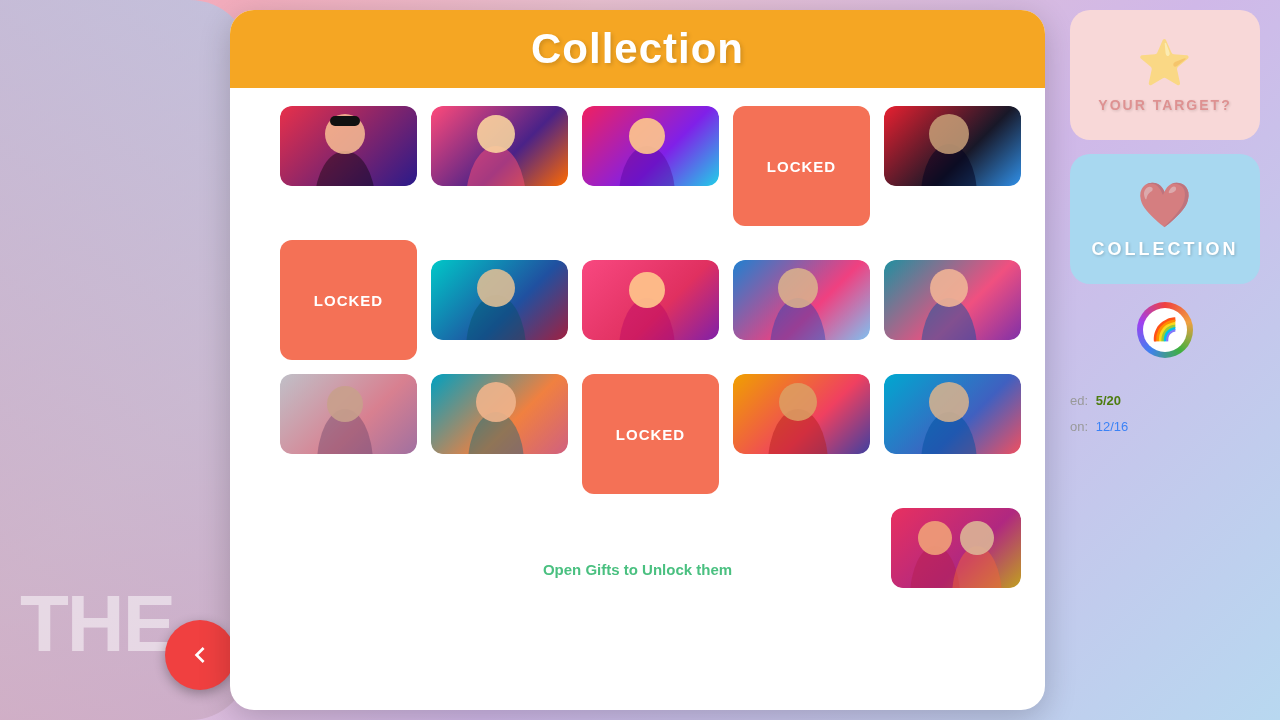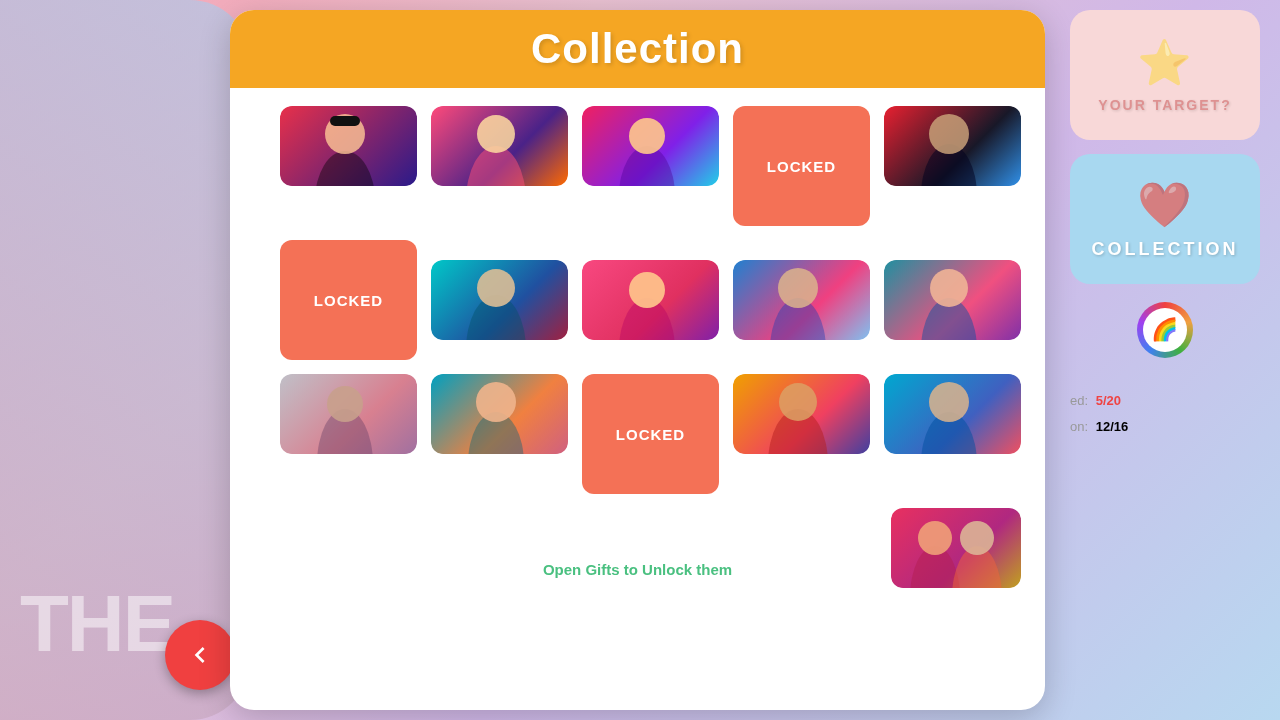--- a/index.html
+++ b/index.html
@@ -420,20 +420,20 @@
 
   <div style="display:flex;justify-content:center;margin-top:4px;">
     <div class="side-emoji-badge" style="width:56px;height:56px;border-radius:50%;background:conic-gradient(#f04040, #f0a040, #40b040, #4080f0, #a040f0, #f04040);display:flex;align-items:center;justify-content:center;">
       <div style="width:44px;height:44px;border-radius:50%;background:white;display:flex;align-items:center;justify-content:center;font-size:22px;">🌈</div>
     </div>
   </div>
 
   <div style="margin-top:16px;color:#999;font-size:13px;line-height:2;">
     <div>
       <span>ed:</span>
-      <span style="color:#ef4444;font-weight:700;margin-left:4px;">5/20</span>
+      <span style="color:#4d7c0f;font-weight:700;margin-left:4px;">5/20</span>
     </div>
     <div>
       <span>on:</span>
-      <span style="color:#000000;font-weight:700;margin-left:4px;">12/16</span>
+      <span style="color:#3b82f6;font-weight:400;margin-left:4px;">12/16</span>
     </div>
   </div>
 </div>
 
 </body></html>

